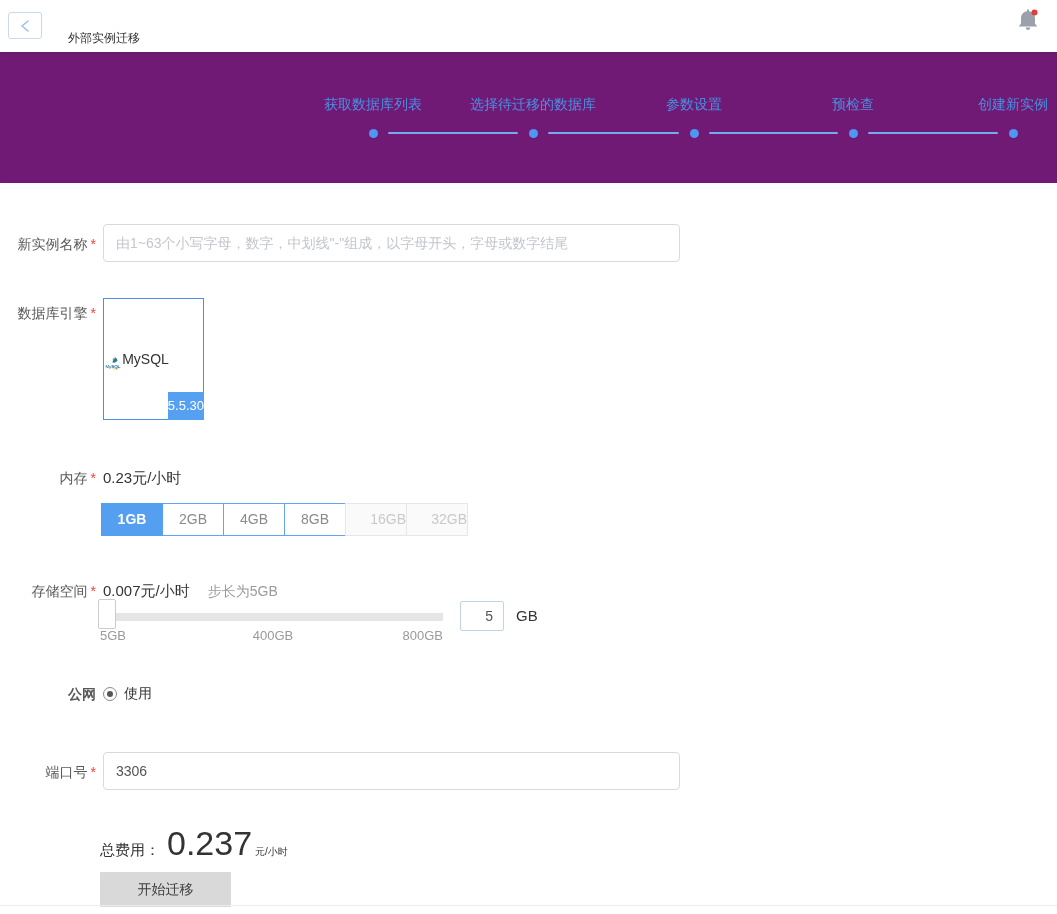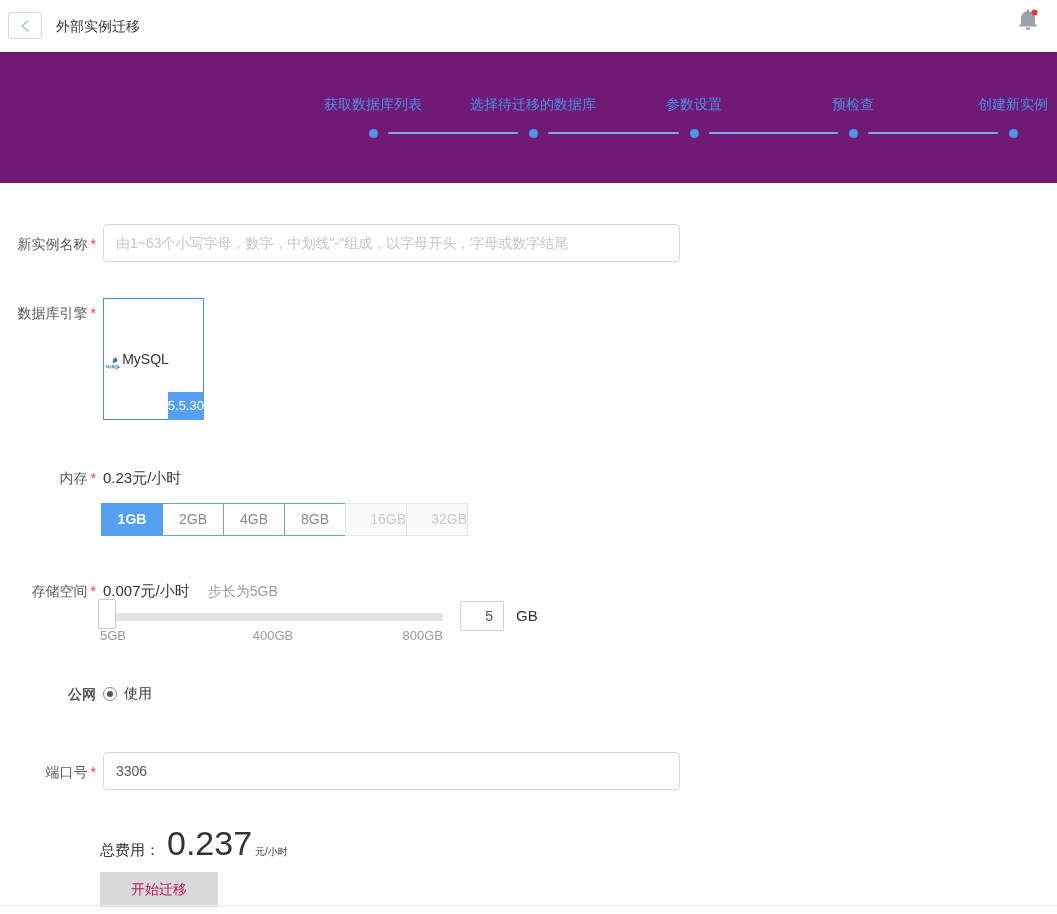--- a/index.html
+++ b/index.html
@@ -4,22 +4,22 @@
 <style>
   html,body{margin:0;padding:0;background:#fff;}
   .page{position:relative;width:1057px;height:914px;background:#fff;overflow:hidden;
         font-family:"Liberation Sans","DejaVu Sans",sans-serif;}
 
   
   .hdr{position:absolute;top:0;left:0;right:0;height:52px;background:#fff;border-bottom:1px solid #e8e8e8;}
   .back-btn{position:absolute;left:8px;top:12px;width:34px;height:27px;background:#fff;
             border:1px solid #ccd9ec;border-radius:3px;padding:0;cursor:pointer;
             display:flex;align-items:center;justify-content:center;}
-  .page-title{position:absolute;left:56px;top:0;height:40px;line-height:52px;margin:0;
-              font-size:14px;font-weight:normal;color:#333;}
+  .page-title{position:absolute;left:56px;top:0;height:40px;line-height:52px;margin:12px;
+              font-size:12px;font-weight:normal;color:#333;}
   .bell-wrap{position:absolute;right:17px;top:8px;width:24px;height:26px;cursor:pointer;}
 
   
   .stepper{position:absolute;top:52px;left:0;right:0;height:131px;background:#701a75;
            box-shadow:inset 0 5px 6px -5px rgba(0,0,0,0.10);}
   .step-label{position:absolute;top:44px;transform:translateX(-50%);white-space:nowrap;
               font-size:14px;color:#4a90e2;}
   .step-label.s1{left:373px}.step-label.s2{left:533px}.step-label.s3{left:694px}
   .step-label.s4{left:853px}.step-label.s5{left:1013px}
   .step-dot{position:absolute;top:77px;width:9px;height:9px;border-radius:50%;background:#4f97ef;}
@@ -89,22 +89,22 @@
 
   
   .lbl-port{top:764px;}
   .port-input{top:752px;}
 
   
   .total-row{position:absolute;left:100px;top:824px;display:flex;align-items:baseline;color:#333;}
   .total-label{font-size:15px;}
   .total-value{font-size:34px;margin:0 3px 0 7px;color:#333;}
   .total-unit{font-size:10px;}
-  .submit-btn{position:absolute;left:100px;top:872px;width:118px;height:35px;background:#d9d9d9;
-              border:none;border-radius:1px;color:#be185d;font-size:14px;cursor:not-allowed;
+  .submit-btn{position:absolute;left:100px;top:872px;width:131px;height:35px;background:#d9d9d9;
+              border:none;border-radius:1px;color:#404040;font-size:14px;cursor:not-allowed;
               font-family:Liberation Sans, sans-serif;}
   .bottom-line{position:absolute;left:0;right:0;top:905px;height:1px;background:#ececec;}
 </style>
 </head>
 <body>
 
 <div class="page">
 
   <div class="hdr">
     <button class="back-btn">

